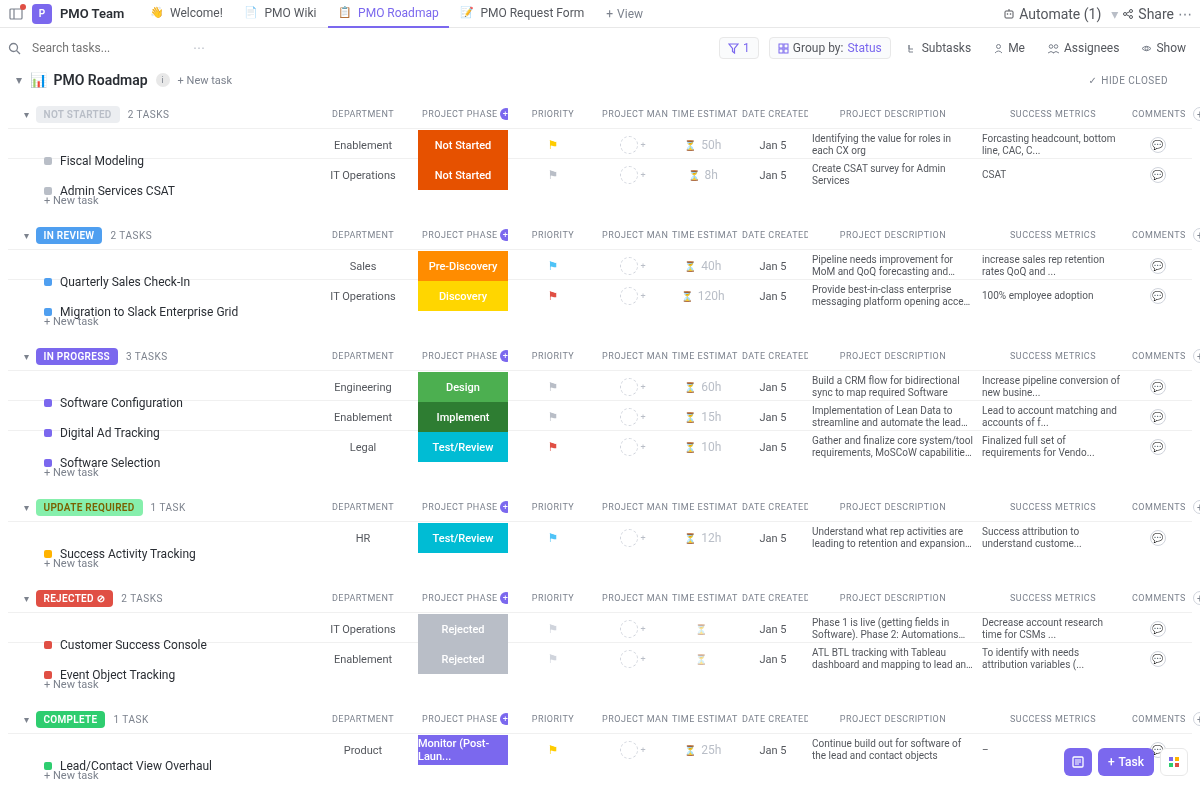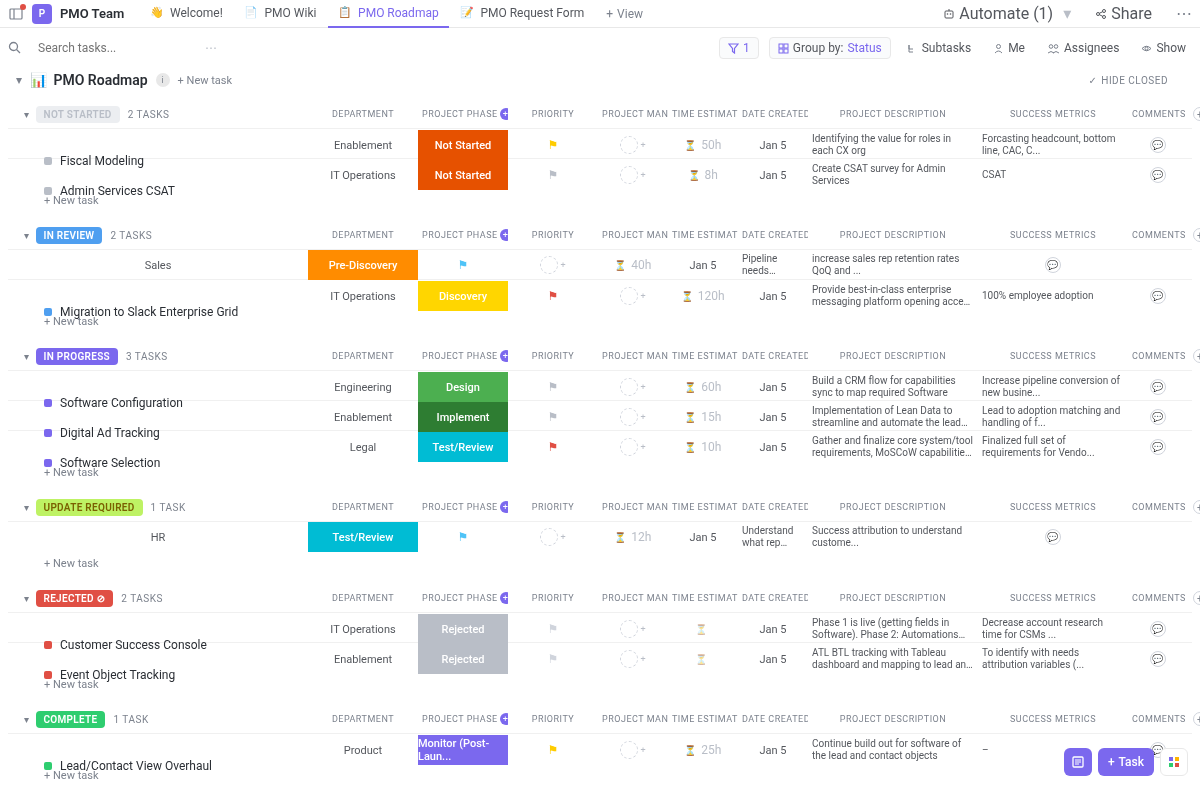--- a/index.html
+++ b/index.html
@@ -9,25 +9,25 @@
 .topbar-left { display: flex; align-items: center; gap: 4px; flex: 1; }
 .sidebar-icon { width: 16px; height: 16px; display: flex; align-items: center; justify-content: center; color: #7c828d; cursor: pointer; position: relative; }
 .notif-dot { position: absolute; top: -2px; right: -2px; width: 6px; height: 6px; border-radius: 50%; background: #e04f44; }
 .workspace-icon { width: 20px; height: 20px; background: #7b68ee; border-radius: 4px; display: flex; align-items: center; justify-content: center; color: #fff; font-size: 10px; font-weight: 600; margin: 0 4px; }
 .workspace-name { font-weight: 600; font-size: 13px; margin-right: 12px; }
 .tabs { display: flex; gap: 2px; }
 .tab { display: flex; align-items: center; gap: 6px; padding: 0 10px; height: 28px; cursor: pointer; color: #54575d; font-size: 12px; border-bottom: 2px solid transparent; }
 .tab.active { color: #7b68ee; border-bottom-color: #7b68ee; }
 .tab-icon { font-size: 11px; }
 .view-btn { display: flex; align-items: center; gap: 4px; padding: 0 8px; color: #7c828d; cursor: pointer; }
-.topbar-right { display: flex; align-items: center; gap: 24px; font-size: 16px; color: #54575d; }
+.topbar-right { display: flex; align-items: center; gap: 4px; font-size: 14px; color: #54575d; }
 .top-action { display: flex; align-items: center; gap: 4px; cursor: pointer; }
 
 .toolbar { display: flex; align-items: center; height: 40px; padding: 0 8px; }
-.search-area { display: flex; align-items: flex-start; gap: 17px; flex: 1; color: #7c828d; }
+.search-area { display: flex; align-items: flex-end; gap: 11px; flex: 1; color: #7c828d; }
 .search-input { border: none; outline: none; font-size: 12px; width: 150px; }
 .toolbar-right { display: flex; align-items: center; gap: 10px; font-size: 12px; color: #54575d; }
 .filter-pill { display: flex; align-items: center; gap: 4px; padding: 3px 8px; border: 1px solid #e8e8e8; border-radius: 4px; cursor: pointer; background: #fafbfc; }
 .filter-pill .purple { color: #7b68ee; }
 .toolbar-btn { display: flex; align-items: center; gap: 4px; cursor: pointer; padding: 3px 6px; }
 
 .content { padding: 0 8px 80px 8px; }
 .breadcrumb { font-size: 11px; color: #7c828d; padding: 4px 16px; }
 .list-header { display: flex; align-items: center; gap: 8px; padding: 4px 8px 12px 8px; }
 .collapse-caret { color: #7c828d; cursor: pointer; }
@@ -293,20 +293,24 @@
           <div>DATE CREATED</div>
           <div>PROJECT DESCRIPTION</div>
           <div>SUCCESS METRICS</div>
           <div>COMMENTS</div>
       <div class="col-plus">
             <div class="plus-circle">+</div>
           </div>
     </div>
 
     <div class="task-row">
+      <div class="task-name-cell">
+        <div class="status-square" style="background:#4f9ff0"></div>
+        <div class="task-name">Quarterly Sales Check-In</div>
+      </div>
       <div class="cell">Sales</div>
       <div class="phase-cell" style="background:#ff8c00">Pre-Discovery</div>
       <div class="cell"><span class="flag" style="color:#4fc3f7">⚑</span></div>
       <div class="assignee-cell">
             <div class="avatar-ph"></div>
             <span style="font-size:9px">+</span>
           </div>
       <div class="estimate-cell">
             <span class="hourglass">⏳</span>
             <span>40h</span>
@@ -376,21 +380,21 @@
       <div class="cell"><span class="flag" style="color:#b9bec7">⚑</span></div>
       <div class="assignee-cell">
             <div class="avatar-ph"></div>
             <span style="font-size:9px">+</span>
           </div>
       <div class="estimate-cell">
             <span class="hourglass">⏳</span>
             <span>60h</span>
           </div>
       <div class="cell">Jan 5</div>
-      <div class="cell desc">Build a CRM flow for capabilities sync to map required Software</div>
+      <div class="cell desc">Build a CRM flow for bidirectional sync to map required Software</div>
       <div class="cell metrics">Increase pipeline conversion of new busine...</div>
       <div class="comment-cell">
             <div class="comment-bubble">💬</div>
           </div>
       <div></div>
     </div>
     <div class="task-row">
       <div class="task-name-cell">
         <div class="status-square" style="background:#7b68ee"></div>
         <div class="task-name">Digital Ad Tracking</div>
@@ -401,21 +405,21 @@
       <div class="assignee-cell">
             <div class="avatar-ph"></div>
             <span style="font-size:9px">+</span>
           </div>
       <div class="estimate-cell">
             <span class="hourglass">⏳</span>
             <span>15h</span>
           </div>
       <div class="cell">Jan 5</div>
       <div class="cell desc">Implementation of Lean Data to streamline and automate the lead routing capabilities.</div>
-      <div class="cell metrics">Lead to adoption matching and handling of f...</div>
+      <div class="cell metrics">Lead to account matching and accounts of f...</div>
       <div class="comment-cell">
             <div class="comment-bubble">💬</div>
           </div>
       <div></div>
     </div>
     <div class="task-row">
       <div class="task-name-cell">
         <div class="status-square" style="background:#7b68ee"></div>
         <div class="task-name">Software Selection</div>
       </div>
@@ -437,38 +441,42 @@
             <div class="comment-bubble">💬</div>
           </div>
       <div></div>
     </div>
     <div class="new-task-row">+ New task</div>
   </div>
       <div class="group">
     <div class="columns-header">
       <div class="group-header col-name" style="padding-left:16px;text-transform:none">
         <span class="group-caret">▾</span>
-        <span class="status-pill" style="background:#bef264;color:#7a6000">UPDATE REQUIRED</span>
+        <span class="status-pill" style="background:#86efac;color:#7a6000">UPDATE REQUIRED</span>
         <span class="task-count">1 TASK</span>
       </div>
       <div>DEPARTMENT</div>
           <div>PROJECT PHASE<span class="phase-add">+</span></div>
           <div>PRIORITY</div>
           <div>PROJECT MANAGER</div>
           <div>TIME ESTIMATE</div>
           <div>DATE CREATED</div>
           <div>PROJECT DESCRIPTION</div>
           <div>SUCCESS METRICS</div>
           <div>COMMENTS</div>
       <div class="col-plus">
             <div class="plus-circle">+</div>
           </div>
     </div>
 
     <div class="task-row">
+      <div class="task-name-cell">
+        <div class="status-square" style="background:#ffb300"></div>
+        <div class="task-name">Success Activity Tracking</div>
+      </div>
       <div class="cell">HR</div>
       <div class="phase-cell" style="background:#00bcd4">Test/Review</div>
       <div class="cell"><span class="flag" style="color:#4fc3f7">⚑</span></div>
       <div class="assignee-cell">
             <div class="avatar-ph"></div>
             <span style="font-size:9px">+</span>
           </div>
       <div class="estimate-cell">
             <span class="hourglass">⏳</span>
             <span>12h</span>

